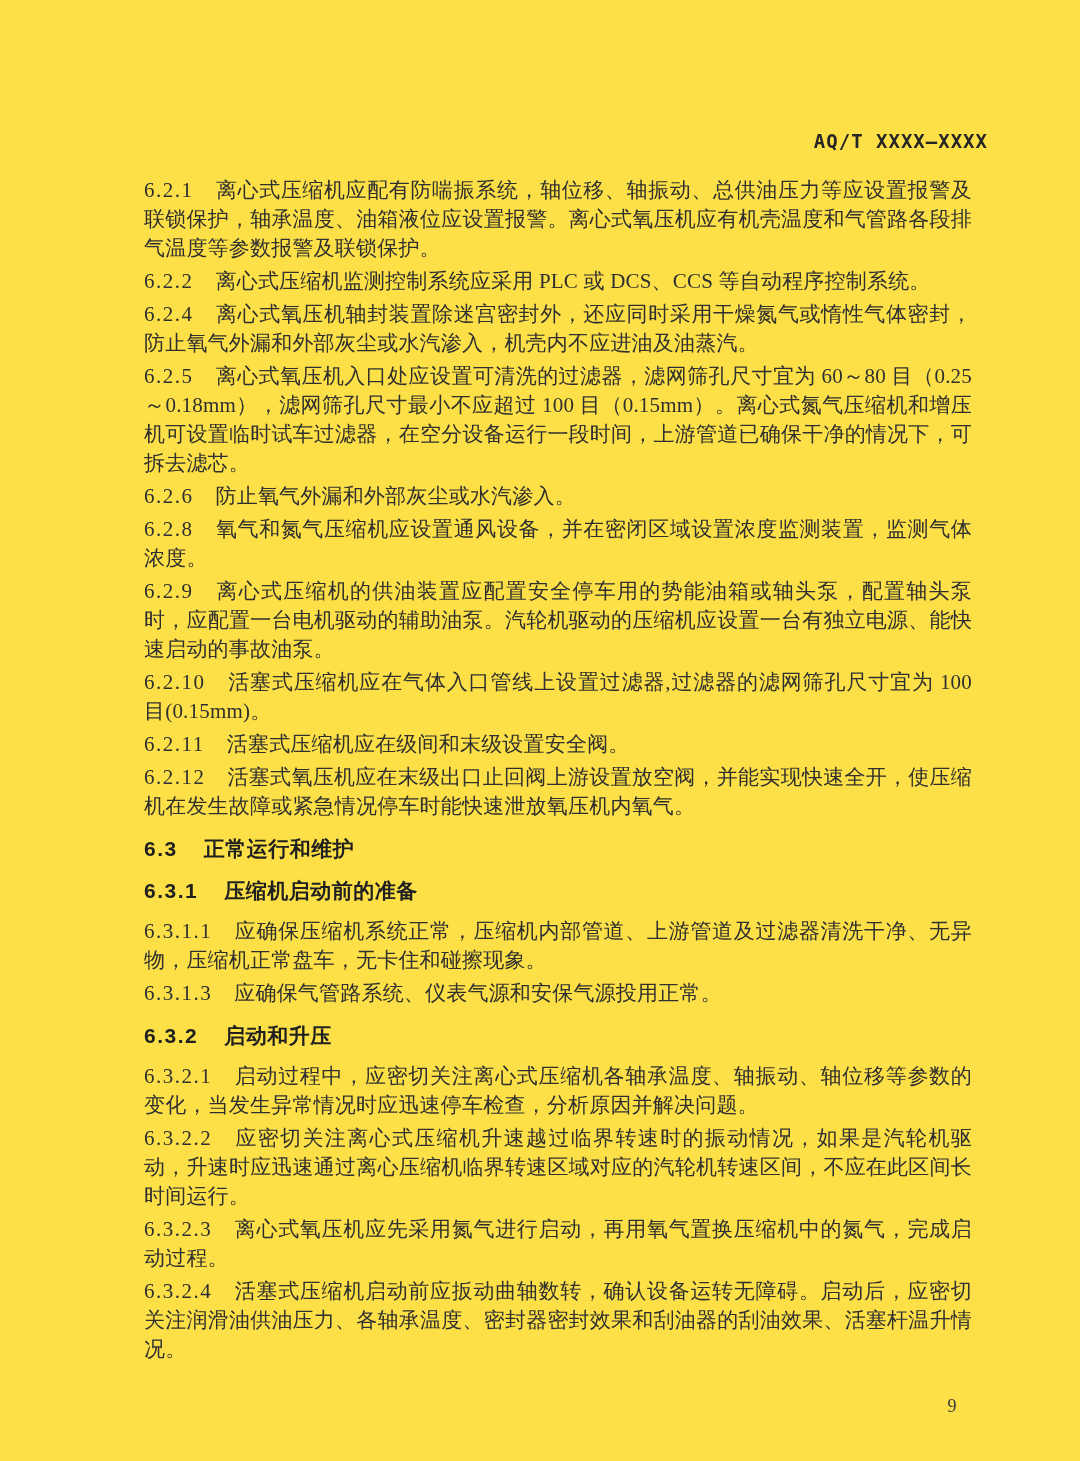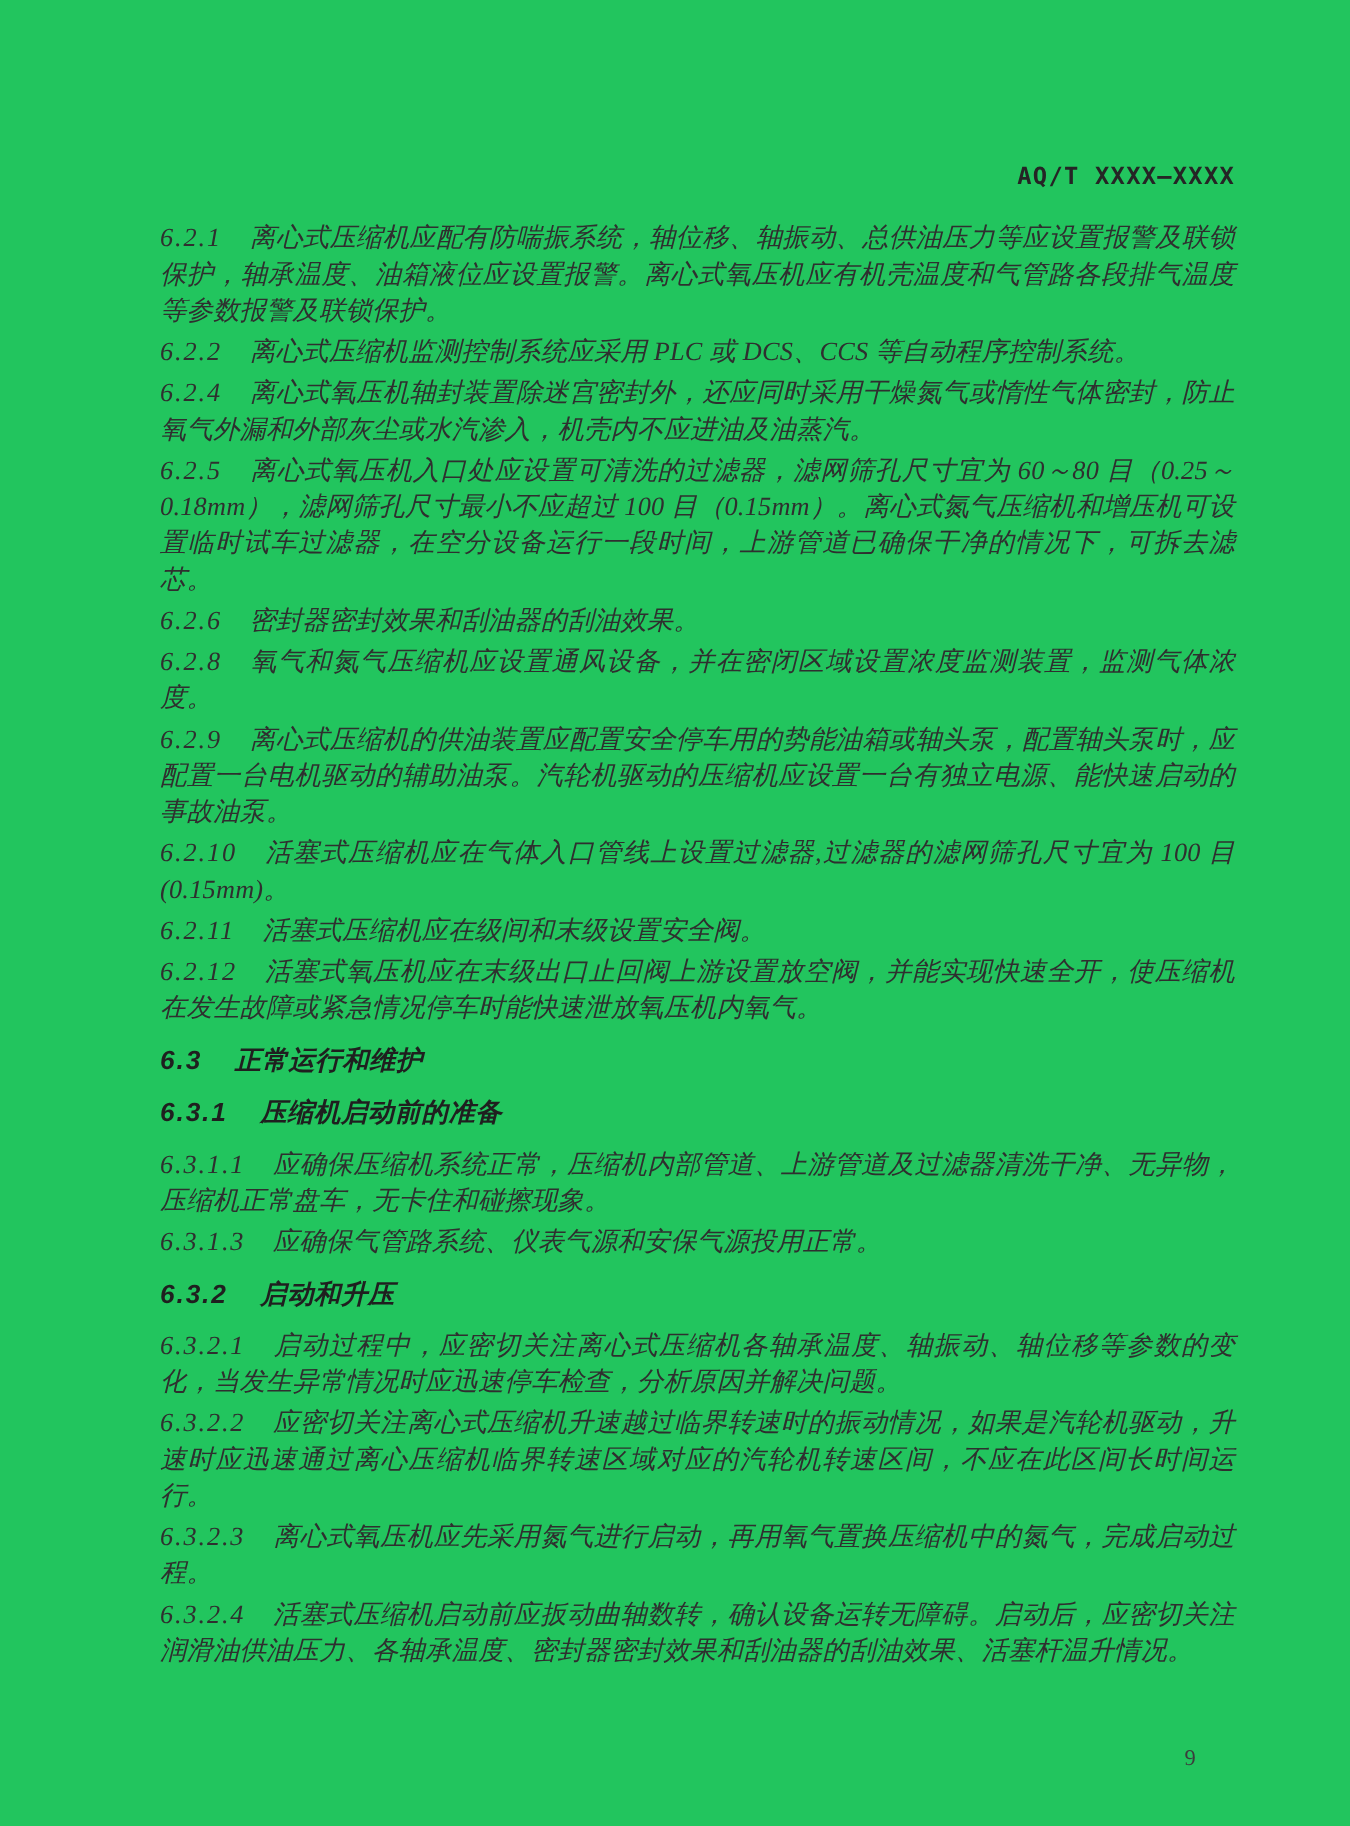--- a/index.html
+++ b/index.html
@@ -4,21 +4,21 @@
 <style>
   html, body {
     margin: 0;
     padding: 0;
     background: #e9e9e9;
   }
   .page {
     position: relative;
     width: 1080px;
     height: 1461px;
-    background: #22c55e;
+    background: #fde047;
     overflow: hidden;
     font-family: "Liberation Serif", "DejaVu Serif", serif;
     color: #2f2f2f;
   }
   .doc-header {
     position: absolute;
     top: 130px;
     left: 128px;
     width: 860px;
     text-align: right;
@@ -29,26 +29,25 @@
     color: #252525;
     white-space: nowrap;
   }
   .content {
     position: absolute;
     top: 172px;
     left: 128px;
     width: 860px;
   }
   p.clause {
-    margin: 4px 0;
+    margin: 4px 16px;
     font-size: 21px;
     line-height: 29px;
     text-align: justify;
     letter-spacing: 0.2px;
-    font-style: italic;
   }
   p.clause .num {
     font-family: "Liberation Serif", "DejaVu Serif", serif;
     letter-spacing: 1.5px;
     margin-right: 22px;
     white-space: nowrap;
   }
   p.clause.heading {
     font-family: "Liberation Sans", "DejaVu Sans", sans-serif;
     font-weight: 700;
@@ -76,21 +75,21 @@
 <body>
 
 <div class="page">
   <div class="doc-header">AQ/T XXXX—XXXX</div>
 
   <main class="content" id="clause-container">
       <p class="clause body"><span class="num">6.2.1</span><span class="txt">离心式压缩机应配有防喘振系统，轴位移、轴振动、总供油压力等应设置报警及联锁保护，轴承温度、油箱液位应设置报警。离心式氧压机应有机壳温度和气管路各段排气温度等参数报警及联锁保护。</span></p>
       <p class="clause body"><span class="num">6.2.2</span><span class="txt">离心式压缩机监测控制系统应采用 PLC 或 DCS、CCS 等自动程序控制系统。</span></p>
       <p class="clause body"><span class="num">6.2.4</span><span class="txt">离心式氧压机轴封装置除迷宫密封外，还应同时采用干燥氮气或惰性气体密封，防止氧气外漏和外部灰尘或水汽渗入，机壳内不应进油及油蒸汽。</span></p>
       <p class="clause body"><span class="num">6.2.5</span><span class="txt">离心式氧压机入口处应设置可清洗的过滤器，滤网筛孔尺寸宜为 60～80 目（0.25～0.18mm），滤网筛孔尺寸最小不应超过 100 目（0.15mm）。离心式氮气压缩机和增压机可设置临时试车过滤器，在空分设备运行一段时间，上游管道已确保干净的情况下，可拆去滤芯。</span></p>
-      <p class="clause body"><span class="num">6.2.6</span><span class="txt">密封器密封效果和刮油器的刮油效果。</span></p>
+      <p class="clause body"><span class="num">6.2.6</span><span class="txt">防止氧气外漏和外部灰尘或水汽渗入。</span></p>
       <p class="clause body"><span class="num">6.2.8</span><span class="txt">氧气和氮气压缩机应设置通风设备，并在密闭区域设置浓度监测装置，监测气体浓度。</span></p>
       <p class="clause body"><span class="num">6.2.9</span><span class="txt">离心式压缩机的供油装置应配置安全停车用的势能油箱或轴头泵，配置轴头泵时，应配置一台电机驱动的辅助油泵。汽轮机驱动的压缩机应设置一台有独立电源、能快速启动的事故油泵。</span></p>
       <p class="clause body"><span class="num">6.2.10</span><span class="txt">活塞式压缩机应在气体入口管线上设置过滤器,过滤器的滤网筛孔尺寸宜为 100 目(0.15mm)。</span></p>
       <p class="clause body"><span class="num">6.2.11</span><span class="txt">活塞式压缩机应在级间和末级设置安全阀。</span></p>
       <p class="clause body"><span class="num">6.2.12</span><span class="txt">活塞式氧压机应在末级出口止回阀上游设置放空阀，并能实现快速全开，使压缩机在发生故障或紧急情况停车时能快速泄放氧压机内氧气。</span></p>
       <p class="clause heading"><span class="num">6.3</span><span class="txt">正常运行和维护</span></p>
       <p class="clause heading"><span class="num">6.3.1</span><span class="txt">压缩机启动前的准备</span></p>
       <p class="clause body"><span class="num">6.3.1.1</span><span class="txt">应确保压缩机系统正常，压缩机内部管道、上游管道及过滤器清洗干净、无异物，压缩机正常盘车，无卡住和碰擦现象。</span></p>
       <p class="clause body"><span class="num">6.3.1.3</span><span class="txt">应确保气管路系统、仪表气源和安保气源投用正常。</span></p>
       <p class="clause heading"><span class="num">6.3.2</span><span class="txt">启动和升压</span></p>

